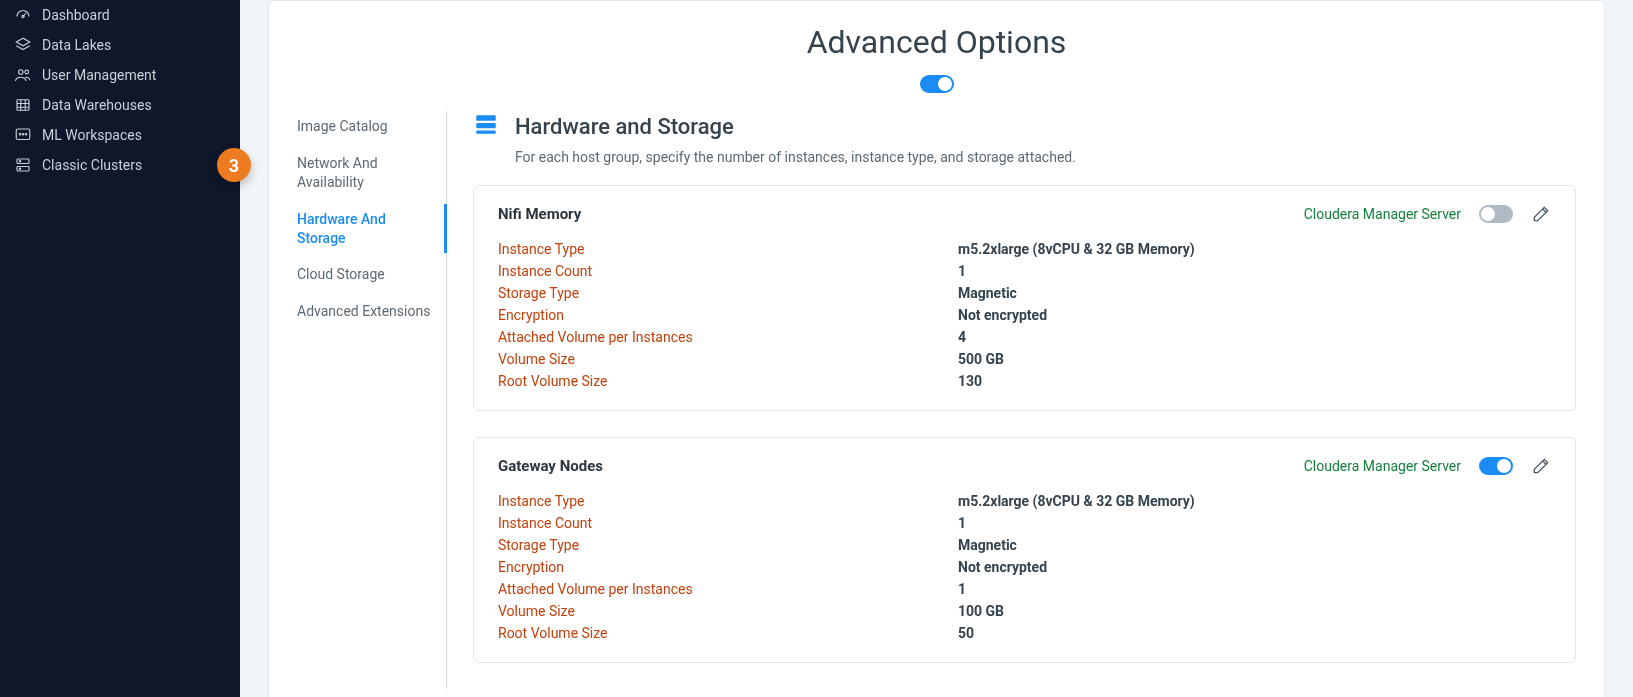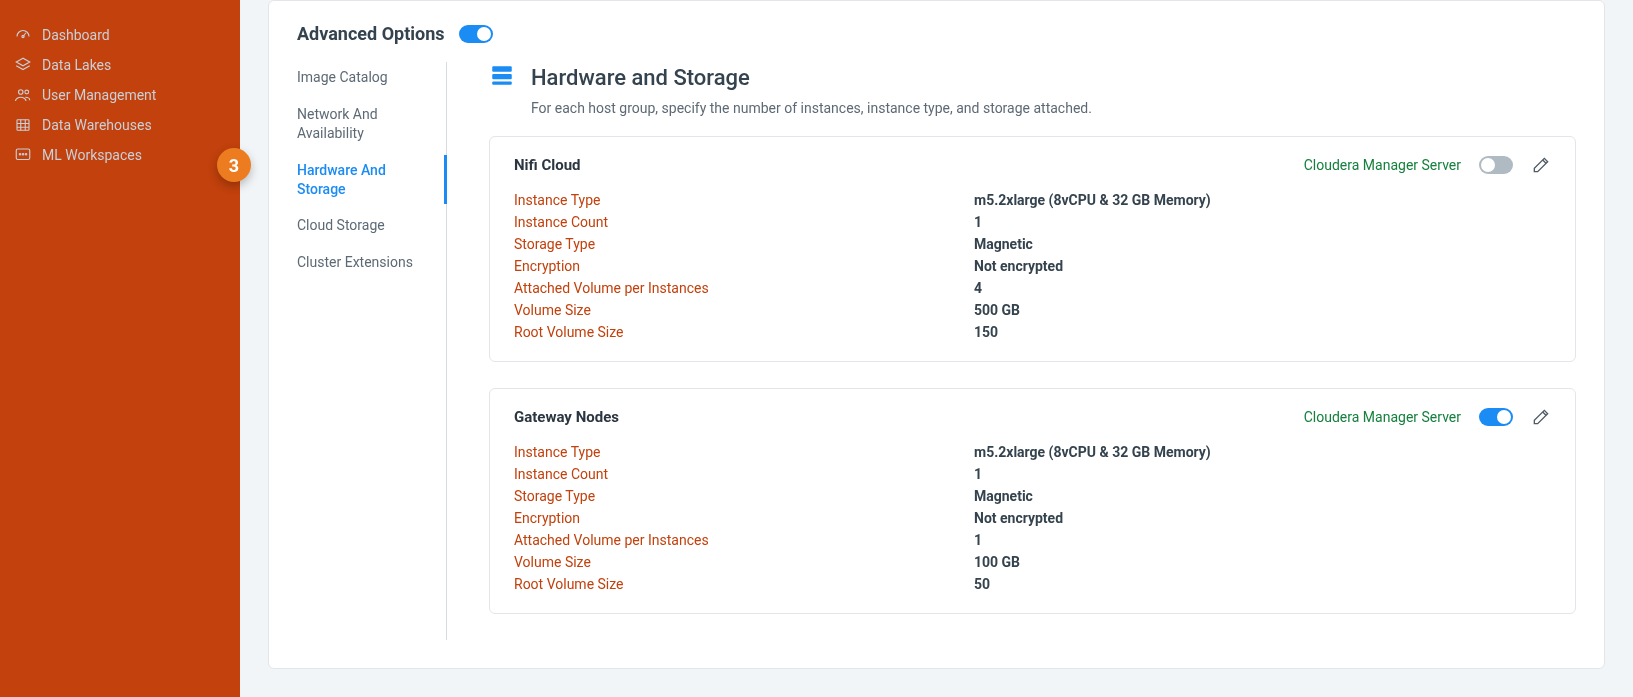--- a/index.html
+++ b/index.html
@@ -2,24 +2,24 @@
 <html><head>
 <meta charset="utf-8">
 <style>
   * { box-sizing: border-box; margin: 0; padding: 0; }
   html, body { height: 100%; font-family: -apple-system, BlinkMacSystemFont, "Segoe UI", Roboto, "Helvetica Neue", Arial, sans-serif; }
   body { display: flex; background: #f2f5f7; color: #24292e; }
 
   
   .sidebar {
     width: 240px;
-    background: #c2410c;
+    background: #0f172a;
     color: #c8d0d8;
     flex-shrink: 0;
-    padding-top: 20px;
+    padding-top: 0;
   }
   .side-item {
     display: flex;
     align-items: center;
     height: 30px;
     padding: 0 14px;
     font-size: 14px;
     cursor: pointer;
     position: relative;
     gap: 10px;
@@ -55,38 +55,38 @@
   }
   .page-card {
     background:#ffffff;
     border:1px solid #e2e6ea;
     border-radius:6px;
     padding: 0 28px 28px 28px;
   }
   .ao-header {
     display:flex; align-items:center; gap:14px;
     padding: 22px 0 18px 0;
-    font-size:18px; font-weight:700; color:#34434e;
+    font-size:32px; font-weight:400; color:#34434e;flex-direction:column;
   }
 
   
   .switch {
     position:relative; width:34px; height:18px; border-radius:12px;
     background:#b0bac3; cursor:pointer; flex-shrink:0;
   }
   .switch::after {
     content:""; position:absolute; top:2px; left:2px;
     width:14px; height:14px; border-radius:50%; background:#fff;
     transition:left .15s;
   }
   .switch.on { background:#1b8cf3; }
   .switch.on::after { left:18px; }
 
   
-  .content-row { display:flex; gap:16px; }
+  .content-row { display:flex; gap:0; }
 
   
   .subnav {
     width:150px;
     border-right:1px solid #d5dbe0;
     padding-right:10px;
     flex-shrink:0;
   }
   .subnav-item {
     font-size:14px; color:#5d6a75;
@@ -183,20 +183,31 @@
     <span class="ico">
       <svg viewBox="0 0 24 24">
           <rect x="3" y="4" width="18" height="14" rx="2"></rect>
           <circle cx="8" cy="11" r="1"></circle>
           <circle cx="12" cy="11" r="1"></circle>
           <circle cx="16" cy="11" r="1"></circle>
         </svg>
     </span>
     <span>ML Workspaces</span>
   </div>
+  <div class="side-item">
+    <span class="ico">
+      <svg viewBox="0 0 24 24">
+          <rect x="4" y="4" width="16" height="6" rx="1"></rect>
+          <rect x="4" y="14" width="16" height="6" rx="1"></rect>
+          <circle cx="8" cy="7" r="1"></circle>
+          <circle cx="8" cy="17" r="1"></circle>
+        </svg>
+    </span>
+    <span>Classic Clusters</span>
+  </div>
 
   <div class="callout" style="left:217px; top:148px;">
     <span>3</span>
   </div>
 </nav>
 
 <main class="main">
   <div class="page-card">
 
     <div class="ao-header">
@@ -213,41 +224,41 @@
         <div class="subnav-item">
           <span>Network And Availability</span>
         </div>
         <div class="subnav-item active">
           <span>Hardware And Storage</span>
         </div>
         <div class="subnav-item">
           <span>Cloud Storage</span>
         </div>
         <div class="subnav-item">
-          <span>Cluster Extensions</span>
+          <span>Advanced Extensions</span>
         </div>
       </div>
 
       <div class="body">
 
         <div class="section-header">
           <span class="hicon">
             <svg viewBox="0 0 24 24">
                 <rect x="3" y="4" width="18" height="5" rx="1"></rect>
                 <rect x="3" y="11" width="18" height="5" rx="1"></rect>
                 <rect x="3" y="18" width="18" height="3" rx="1"></rect>
               </svg>
           </span>
           <h2>Hardware and Storage</h2>
         </div>
         <p class="section-sub">For each host group, specify the number of instances, instance type, and storage attached.</p>
 
         <div class="card">
           <div class="card-head">
-            <span class="title">Nifi Cloud</span>
+            <span class="title">Nifi Memory</span>
             <div class="right">
               <span class="cms-label">Cloudera Manager Server</span>
               <span class="switch"></span>
               <span class="edit-btn">
                 <svg viewBox="0 0 24 24">
                     <path d="M4 20h4L20 8l-4-4L4 16v4z"></path>
                     <path d="M14 6l4 4"></path>
                   </svg>
               </span>
             </div>
@@ -271,21 +282,21 @@
           <div class="kv">
               <span class="k">Attached Volume per Instances</span>
               <span class="v">4</span>
             </div>
           <div class="kv">
               <span class="k">Volume Size</span>
               <span class="v">500 GB</span>
             </div>
           <div class="kv">
               <span class="k">Root Volume Size</span>
-              <span class="v">150</span>
+              <span class="v">130</span>
             </div>
         </div>
 
         <div class="card">
           <div class="card-head">
             <span class="title">Gateway Nodes</span>
             <div class="right">
               <span class="cms-label">Cloudera Manager Server</span>
               <span class="switch on"></span>
               <span class="edit-btn">

